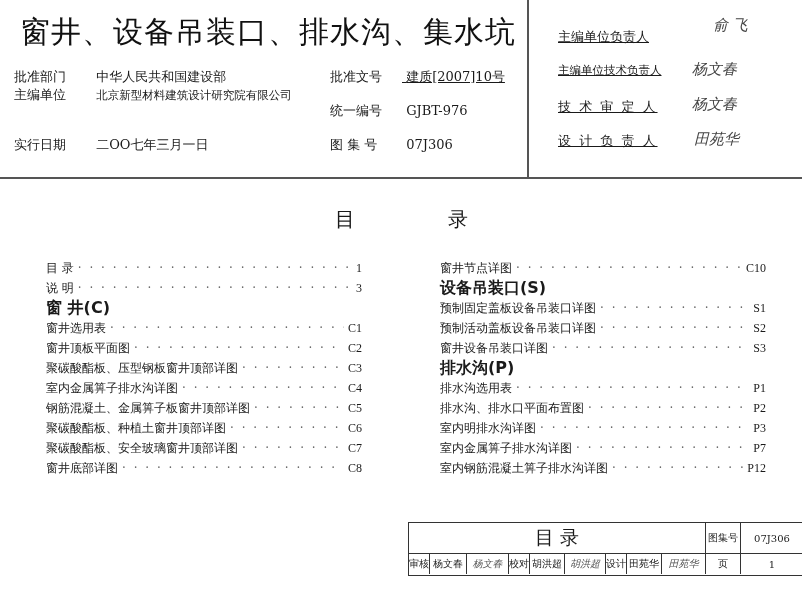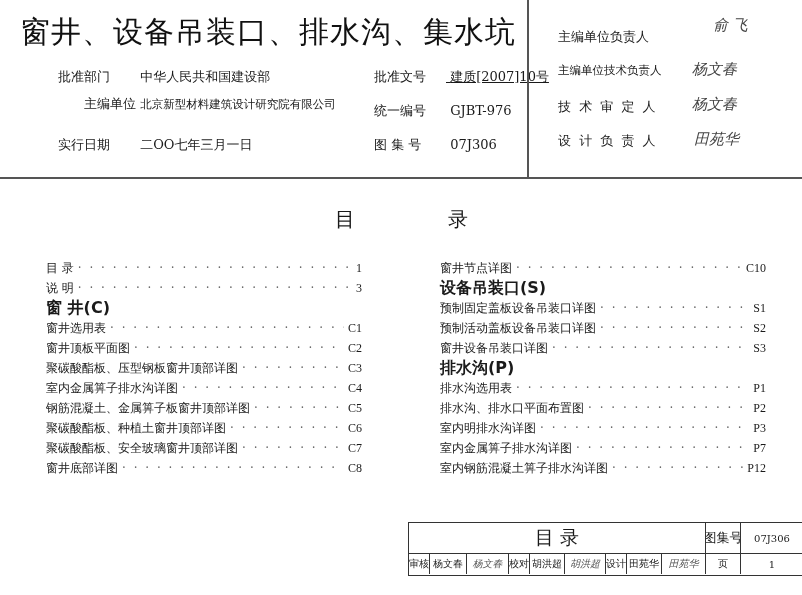--- a/index.html
+++ b/index.html
@@ -1,24 +1,24 @@
 <!DOCTYPE html>
 <html><head>
 <meta charset="utf-8">
 <style>
   html, body { margin:0; padding:0; background:#fff; }
   body { width:802px; height:595px; position:relative; overflow:hidden;
          font-family:"DejaVu Serif","Liberation Serif",serif; color:#1a1a1a; }
   .abs { position:absolute; }
   .main-title { left:20px; top:12px; font-size:30px; font-family:"DejaVu Sans","Liberation Sans",sans-serif; letter-spacing:1px; color:#111; white-space:nowrap; }
-  .meta-row { position:absolute; font-size:13px; white-space:nowrap;margin-left:44px; }
+  .meta-row { position:absolute; font-size:13px; white-space:nowrap; }
   .meta-label { display:inline-block; }
   .vline { left:527px; top:0; width:2px; height:178px; background:#555; }
   .hline { left:0; top:177px; width:802px; height:2px; background:#555; }
-  .sig-label { font-size:13px; white-space:nowrap; }
+  .sig-label { font-size:13px; white-space:nowrap;text-decoration:underline; }
   .sig { font-family:"DejaVu Serif",serif; font-style:italic; color:#444; font-size:15px; white-space:nowrap; }
   .toc-title { font-size:20px; font-family:"DejaVu Sans","Liberation Sans",sans-serif; }
   .toc-col { position:absolute; font-size:12px; }
   .toc-row { display:flex; align-items:baseline; height:20px; line-height:20px; white-space:nowrap; }
   .toc-row .t { flex:0 0 auto; }
   .toc-row .dots { flex:1 1 auto; overflow:hidden; color:#666; margin:0 4px; letter-spacing:2px; }
   .toc-row .dots::before { content:"· · · · · · · · · · · · · · · · · · · · · · · · · · · · · · · · · · · · · · · · · · · · · · · · · · · ·"; }
   .toc-row .p { flex:0 0 auto; font-family:"Liberation Serif",serif; font-size:12px; }
   .toc-section { font-weight:bold; font-family:"DejaVu Sans","Liberation Sans",sans-serif; font-size:16px; height:20px; line-height:20px; }
   .tb { position:absolute; left:408px; top:522px; width:394px; height:52px; border:1px solid #333; border-right:none; }
@@ -34,21 +34,21 @@
 
 <div class="meta-row" style="left:14px; top:68px;">
   <span class="meta-label" style="width:78px;">批准部门</span>
   <span>中华人民共和国建设部</span>
 </div>
 <div class="meta-row" style="left:330px; top:68px;text-decoration:underline;">
   <span class="meta-label" style="width:72px;">批准文号</span>
   <span>建质[2007]10号</span>
 </div>
 
-<div class="meta-row" style="left:14px; top:95px;text-align:right;">
+<div class="meta-row" style="left:14px; top:86px;">
   <span class="meta-label" style="width:78px;">主编单位</span>
   <span style="font-size:11.5px;">北京新型材料建筑设计研究院有限公司</span>
 </div>
 <div class="meta-row" style="left:330px; top:102px;">
   <span class="meta-label" style="width:72px;">统一编号</span>
   <span>GJBT-976</span>
 </div>
 
 <div class="meta-row" style="left:14px; top:136px;">
   <span class="meta-label" style="width:78px;">实行日期</span>
@@ -174,21 +174,21 @@
   <div class="toc-row">
       <span class="t">室内钢筋混凝土箅子排水沟详图</span>
       <span class="dots"></span>
       <span class="p">P12</span>
     </div>
 </div>
 
 <div class="tb">
   <div class="r1">
     <div class="cell" style="left:0; width:296px; font-size:19px; font-family:'DejaVu Sans',sans-serif;">目    录</div>
-    <div class="cell" style="left:297px; width:34px; font-size:13px;text-align:center;">图集号</div>
+    <div class="cell" style="left:297px; width:34px; font-size:10px;text-align:center;">图集号</div>
     <div class="cell" style="left:332px; width:62px; font-size:10px; border-right:none;">07J306</div>
   </div>
   <div class="r2">
     <div class="cell" style="left:0; width:20px;">审核</div>
     <div class="cell" style="left:21px; width:36px;">杨文春</div>
     <div class="cell sg" style="left:58px; width:41px;">杨文春</div>
     <div class="cell" style="left:100px; width:20px;">校对</div>
     <div class="cell" style="left:121px; width:34px;">胡洪超</div>
     <div class="cell sg" style="left:156px; width:40px;">胡洪超</div>
     <div class="cell" style="left:197px; width:20px;">设计</div>

